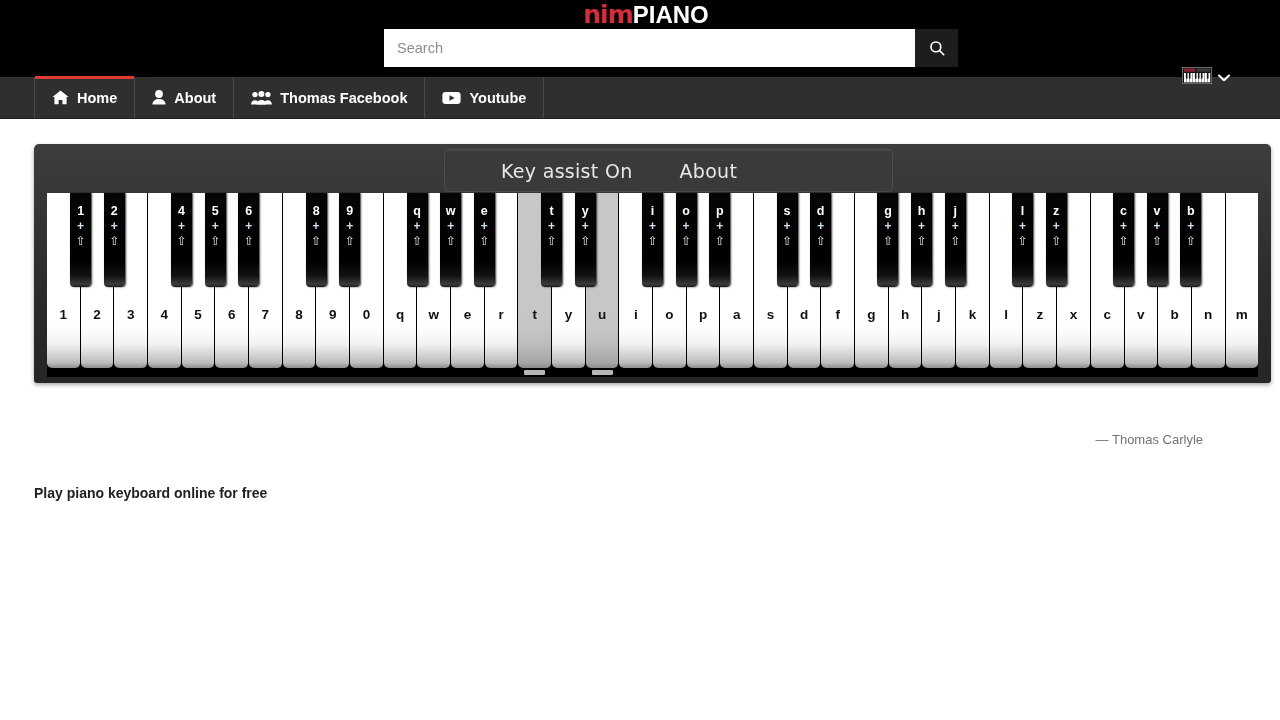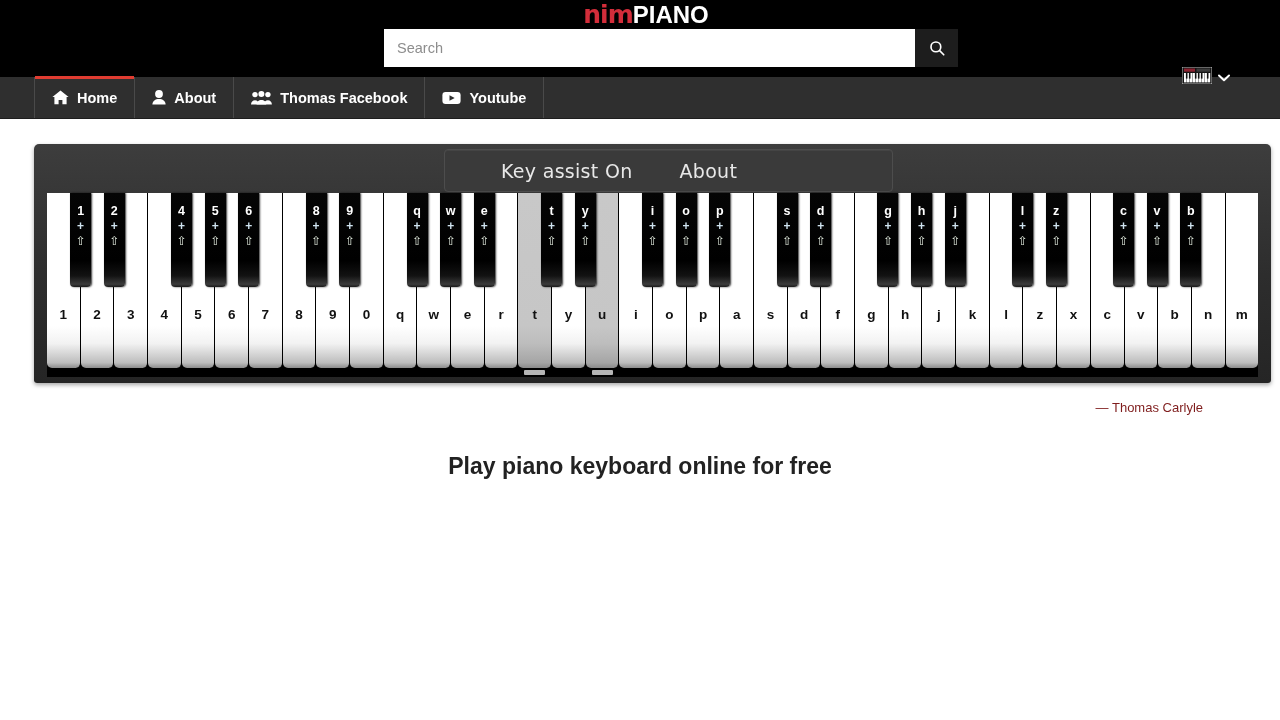--- a/index.html
+++ b/index.html
@@ -223,30 +223,29 @@
   
   .quote-zone { padding: 0 34px; }
   .quote {
     margin-top: 205px;
     margin-left: 33px;
     color: #e96a6a;
     font-size: 15.5px;
     font-family: "Liberation Sans", sans-serif;
   }
   .attrib {
-    margin-top: 17px;
+    margin-top: 49px;
     text-align: right;
     padding-right: 43px;
-    color: #7f1d1d;
+    color: #737373;
     font-size: 13px;
   }
   .bottomheading {
     margin-top: 38px;
-    text-align: center;
-    font-size: 23px;
+    font-size: 14px;
     font-weight: bold;
     color: #222;
   }
 </style>
 </head>
 <body>
 
 <div class="topbar">
 
   <div class="brand">

